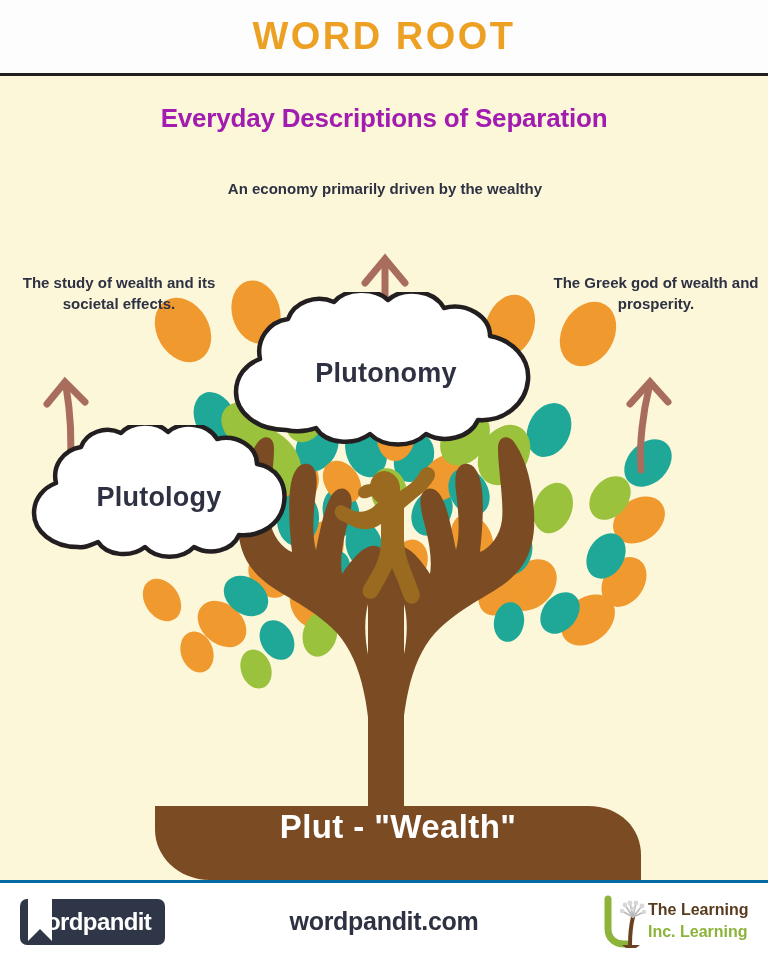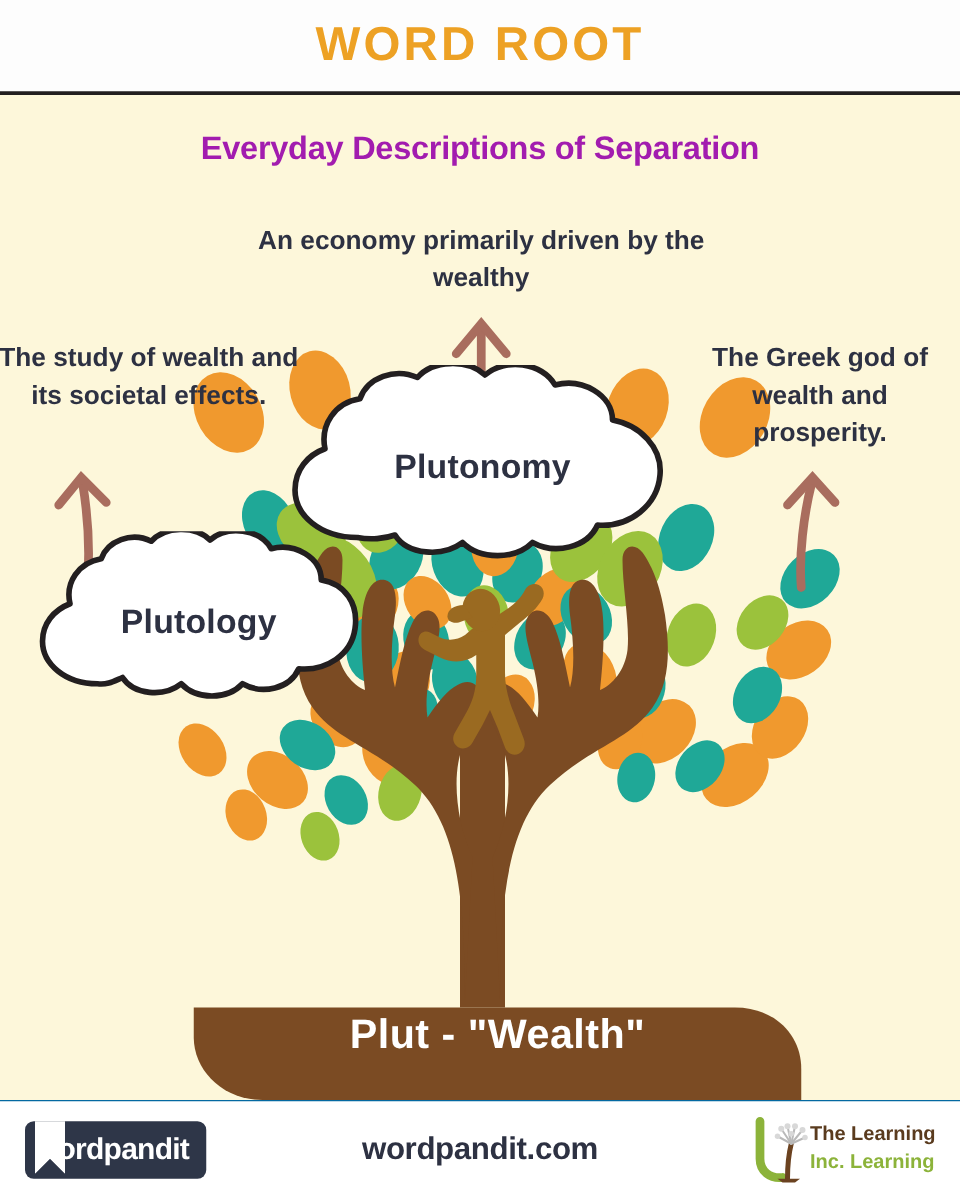--- a/index.html
+++ b/index.html
@@ -53,21 +53,21 @@
     font-weight: bold;
     color: #a21caf;
     letter-spacing: -0.2px;
   }
 
   
   .desc {
     position: absolute;
     color: #2d3142;
     font-weight: bold;
-    font-size: 21px;
+    font-size: 15px;
     line-height: 1.42;
     text-align: center;
   }
   .desc-top   { left: 185px; top: 178px; width: 400px; }
   .desc-left  { left: -4px;  top: 272px; width: 246px; }
   .desc-right { left: 548px; top: 272px; width: 216px; }
 
   
   .cloud-wrap { position: absolute; }
   .cloud-label {
@@ -110,21 +110,21 @@
   }
 
   
   .footer-bar {
     position: absolute;
     left: 0;
     top: 880px;
     width: 768px;
     height: 80px;
     background: #ffffff;
-    border-top: 1px solid #0369a1;
+    border-top: 3px solid #0369a1;
     box-sizing: border-box;
     display: flex;
     align-items: center;
   }
   .wp-logo {
     position: absolute;
     left: 20px;
     top: 16px;
     width: 145px;
     height: 46px;

